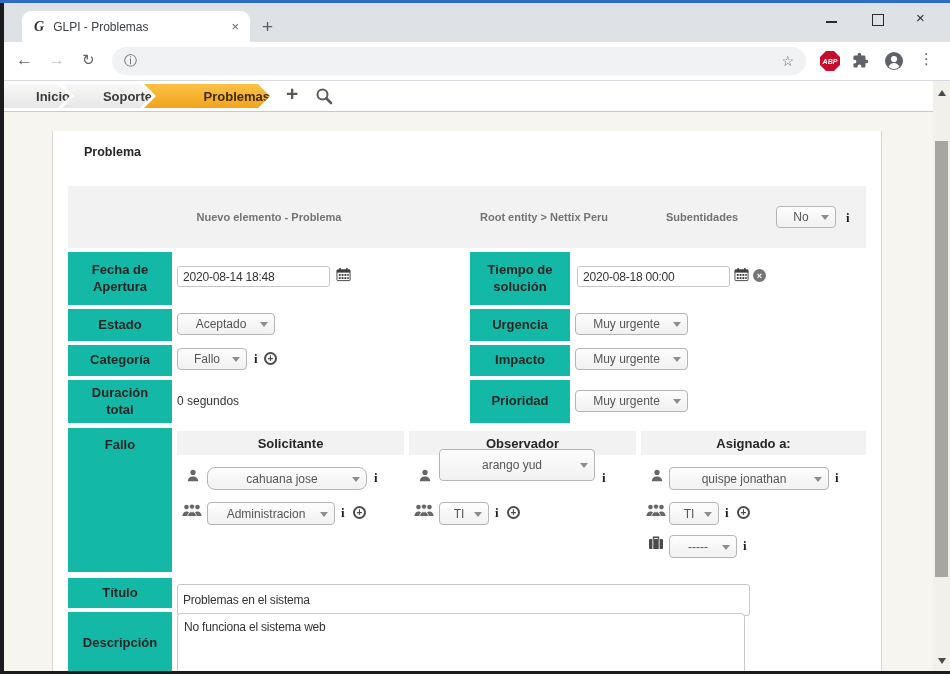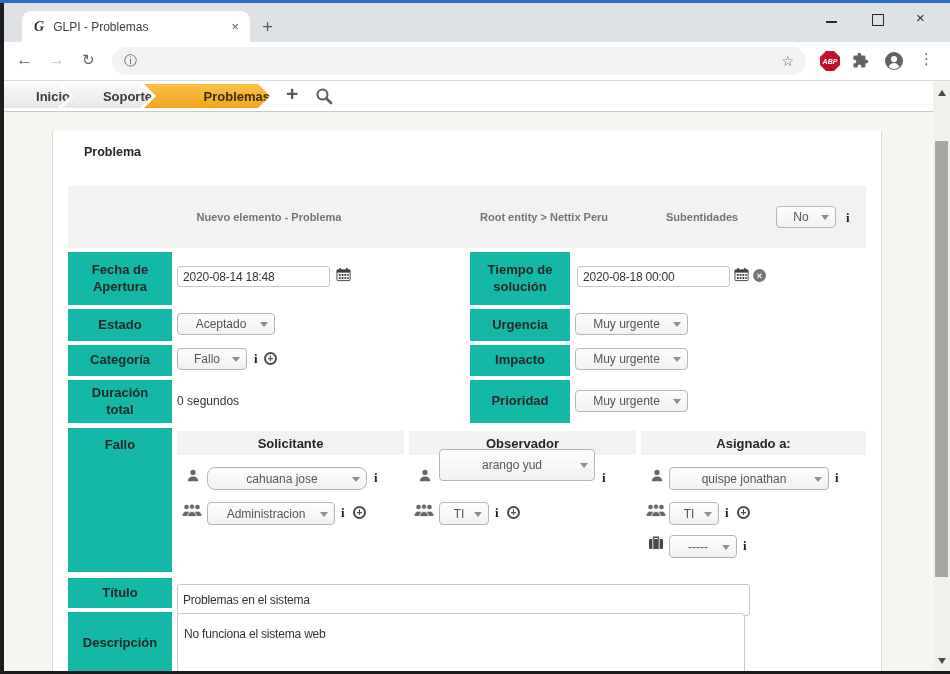--- a/index.html
+++ b/index.html
@@ -61,21 +61,21 @@
       font-size:12px;color:#555;padding:0 16px 0 6px;cursor:pointer;}
   .dd::after{content:"";position:absolute;right:6px;top:50%;margin-top:-2px;
       border:4px solid transparent;border-top:5px solid #8d8d8d;}
   .dd span{white-space:nowrap;overflow:hidden;}
 
   .inp{position:absolute;box-sizing:border-box;border:1px solid #c6c6c6;border-radius:3px;
        font:12px "Liberation Sans","DejaVu Sans",sans-serif;letter-spacing:-0.2px;color:#333;
        padding:0 5px;background:#fff;}
   .txtarea{position:absolute;box-sizing:border-box;border:1px solid #c9c9c9;border-radius:4px;
        font:12px "Liberation Sans","DejaVu Sans",sans-serif;letter-spacing:-0.2px;color:#333;
-       padding:13px 6px;background:#fff;resize:none;overflow:hidden;}
+       padding:6px 6px;background:#fff;resize:none;overflow:hidden;}
   .ico-i{position:absolute;font:bold 13px "Liberation Serif","DejaVu Serif",serif;color:#1f1f1f;cursor:pointer;}
   .ico-add{position:absolute;width:9px;height:9px;border:2px solid #4c4c4c;border-radius:50%;
        color:#4c4c4c;display:flex;align-items:center;justify-content:center;cursor:pointer;}
   .ico-add::before{content:"+";font:bold 10px "Liberation Sans",sans-serif;margin-top:-1px;}
   .ico-clear{position:absolute;width:13px;height:13px;border-radius:50%;background:#757575;color:#fff;
        display:flex;align-items:center;justify-content:center;font:bold 9px "Liberation Sans",sans-serif;cursor:pointer;}
   .plain-val{position:absolute;font-size:12px;color:#333;}
   .entity-name{position:absolute;left:700px;top:88px;width:223px;text-align:right;
        font-weight:bold;font-size:13px;color:#1c1c1c;}
 

